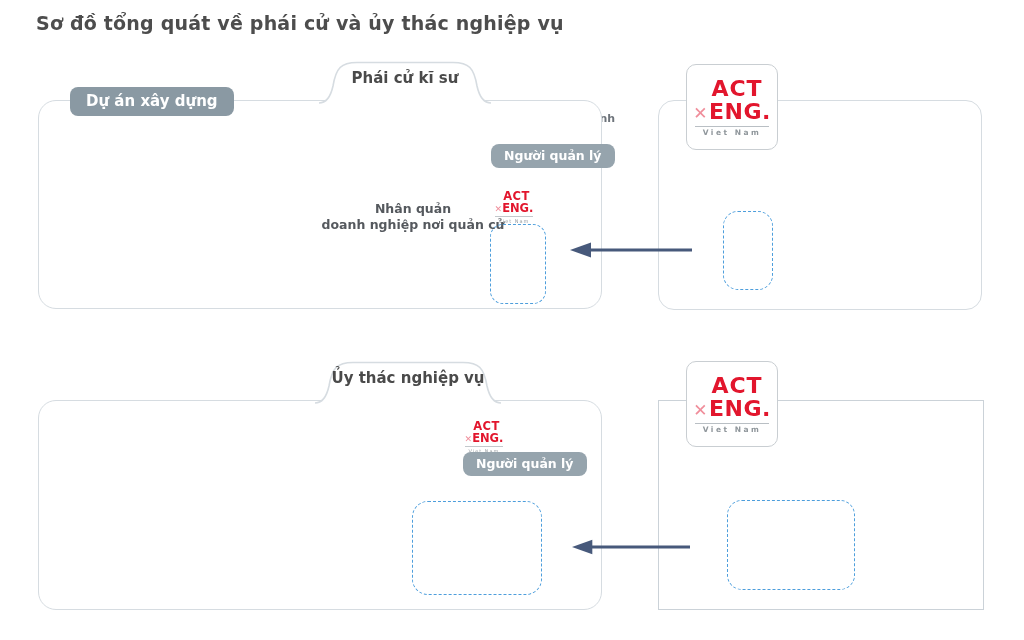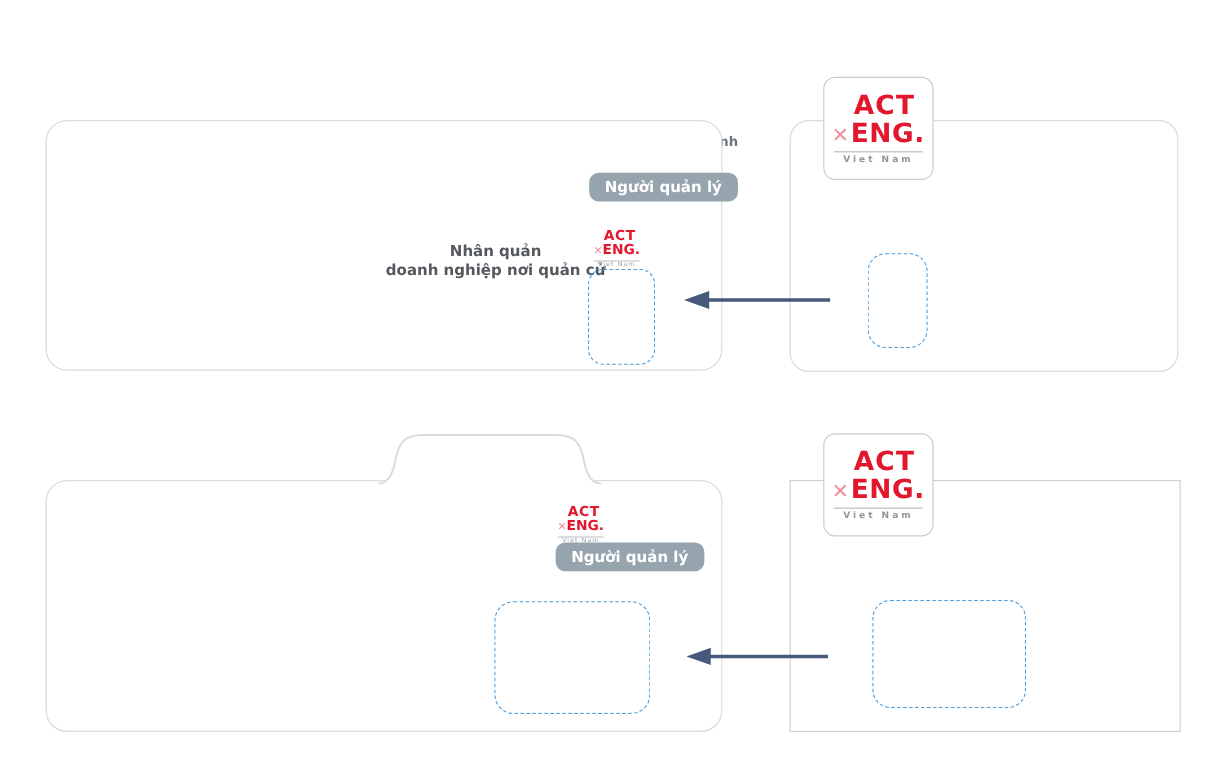--- a/index.html
+++ b/index.html
@@ -133,24 +133,32 @@
         <path d="M3 2 L11 9 L19 2" fill="none" stroke="#3c4043" stroke-width="3.4"></path>
         <path d="M3 11 L11 18 L19 11" fill="none" stroke="#3c4043" stroke-width="3.4"></path>
       </symbol>
       <symbol id="arrow-shape" viewBox="0 0 122 16">
         <line x1="122" y1="8" x2="16" y2="8" stroke="#47597b" stroke-width="3"></line>
         <polygon points="0,8 21,0.5 21,15.5" fill="#47597b"></polygon>
       </symbol>
     </defs>
   </svg>
 
+  <div class="abs title">Sơ đồ tổng quát về phái cử và ủy thác nghiệp vụ</div>
 
   <div class="abs panel" style="left:38px;top:100px;width:562px;height:207px;"></div>
 
-
+  <div class="abs tab" style="left:318px;top:60px;width:174px;height:44px;">
+    <svg width="174" height="44" viewBox="0 0 174 44">
+      <path d="M1 43 C9 43 13 35 15 26 C18 8 23 2.5 39 2.5 L135 2.5 C151 2.5 156 8 159 26 C161 35 165 43 173 43" fill="#ffffff" stroke="#d6dce1" stroke-width="1.6"></path>
+    </svg>
+    <div class="tab-label">Phái cử kĩ sư</div>
+  </div>
+
+  <div class="abs badge-project" style="left:70px;top:87px;">Dự án xây dựng</div>
 
   <svg class="abs blue-ic" style="left:72px;top:150px;" width="114" height="105">
       <use href="#building-shape"></use>
     </svg>
   <div class="abs caption" style="left:48px;top:264px;width:160px;">Xây dựng tòa nhà</div>
 
   <svg class="abs blue-ic" style="left:242px;top:182px;" width="38" height="54">
       <use href="#chevron-shape"></use>
     </svg>
 
@@ -225,20 +233,21 @@
       <use href="#person-shape"></use>
     </svg>
   <div class="abs dashed-hl" style="left:723px;top:211px;width:48px;height:77px;border-radius:15px;"></div>
 
   <div class="abs panel" style="left:38px;top:400px;width:562px;height:208px;"></div>
 
   <div class="abs tab" style="left:314px;top:360px;width:188px;height:44px;">
     <svg width="188" height="44" viewBox="0 0 188 44">
       <path d="M1 43 C9 43 13 35 15 26 C18 8 23 2.5 39 2.5 L149 2.5 C165 2.5 170 8 173 26 C175 35 179 43 187 43" fill="#ffffff" stroke="#d6dce1" stroke-width="1.6"></path>
     </svg>
+    <div class="tab-label">Ủy thác nghiệp vụ</div>
   </div>
 
   <svg class="abs blue-ic" style="left:72px;top:448px;" width="114" height="105">
       <use href="#building-shape"></use>
     </svg>
   <div class="abs caption" style="left:48px;top:562px;width:160px;">Xây dựng tòa nhà</div>
 
   <svg class="abs blue-ic" style="left:242px;top:484px;" width="38" height="54">
       <use href="#chevron-shape"></use>
     </svg>

